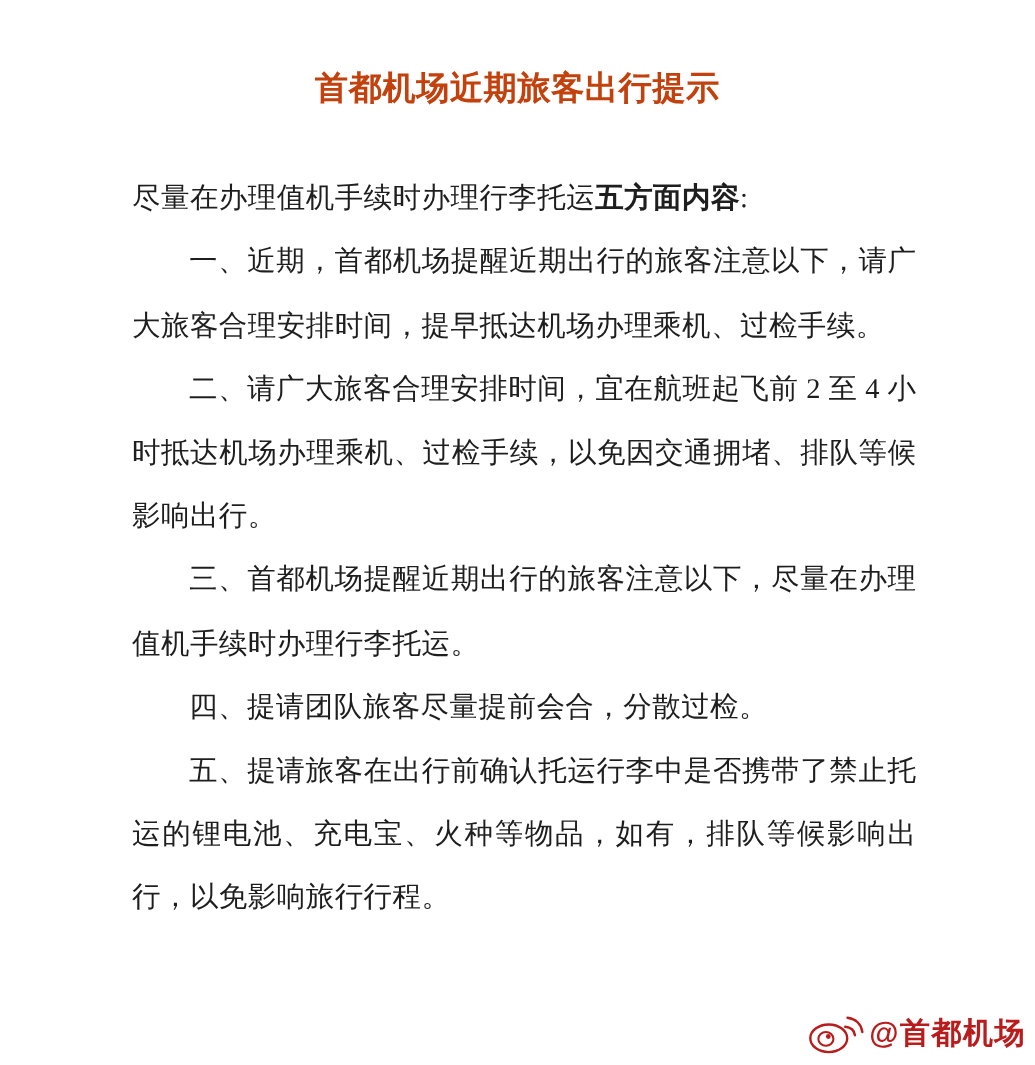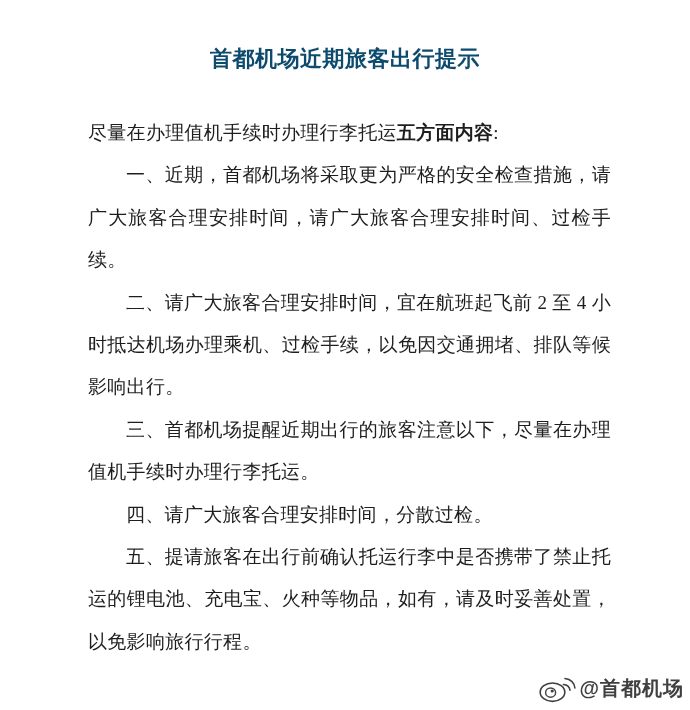--- a/index.html
+++ b/index.html
@@ -20,21 +20,21 @@
     position: absolute;
     top: 45px;
     left: 0;
     width: 690px;
     margin: 0;
     text-align: center;
     font-size: 22px;
     line-height: 27px;
     font-weight: bold;
     letter-spacing: 0.5px;
-    color: #0c4a6e;
+    color: #c2410c;
   }
   .content {
     position: absolute;
     top: 112px;
     left: 88px;
     width: 523px;
     font-size: 19px;
     line-height: 42.4px;
     letter-spacing: 0.3px;
     text-align: justify;
@@ -50,21 +50,21 @@
   .bold {
     font-weight: bold;
   }
   .watermark {
     position: absolute;
     right: 6px;
     bottom: 7px;
     display: flex;
     align-items: center;
     gap: 3px;
-    color: #404040;
+    color: #b91c1c;
     font-family: "Liberation Sans", "DejaVu Sans", sans-serif;
     font-size: 20px;
     font-weight: bold;
     letter-spacing: 1px;
     user-select: none;
   }
   .wm-icon {
     display: inline-flex;
     align-items: center;
   }
@@ -76,29 +76,29 @@
 <body>
 
 <div class="page">
 
   <h1 class="title">首都机场近期旅客出行提示</h1>
 
   <div class="content">
 
     <p class="para"><span>尽量在办理值机手续时办理行李托运</span><span class="bold">五方面内容</span><span>:</span></p>
 
-    <p class="para indent">一、近期，首都机场将采取更为严格的安全检查措施，请广大旅客合理安排时间，请广大旅客合理安排时间、过检手续。</p>
+    <p class="para indent">一、近期，首都机场提醒近期出行的旅客注意以下，请广大旅客合理安排时间，提早抵达机场办理乘机、过检手续。</p>
 
     <p class="para indent">二、请广大旅客合理安排时间，宜在航班起飞前 2 至 4 小时抵达机场办理乘机、过检手续，以免因交通拥堵、排队等候影响出行。</p>
 
     <p class="para indent">三、首都机场提醒近期出行的旅客注意以下，尽量在办理值机手续时办理行李托运。</p>
 
-    <p class="para indent">四、请广大旅客合理安排时间，分散过检。</p>
+    <p class="para indent">四、提请团队旅客尽量提前会合，分散过检。</p>
 
-    <p class="para indent">五、提请旅客在出行前确认托运行李中是否携带了禁止托运的锂电池、充电宝、火种等物品，如有，请及时妥善处置，以免影响旅行行程。</p>
+    <p class="para indent">五、提请旅客在出行前确认托运行李中是否携带了禁止托运的锂电池、充电宝、火种等物品，如有，排队等候影响出行，以免影响旅行行程。</p>
 
   </div>
 
   <div class="watermark">
     <span class="wm-icon">
       <svg width="38" height="30" viewBox="0 0 38 30" aria-hidden="true">
         <ellipse cx="14.5" cy="19.2" rx="12.3" ry="9.2" fill="none" stroke="currentColor" stroke-width="1.6"></ellipse>
         <ellipse cx="12.6" cy="19.6" rx="5" ry="4.6" fill="none" stroke="currentColor" stroke-width="1.4"></ellipse>
         <circle cx="14.2" cy="18" r="1.6" fill="currentColor"></circle>
         <path d="M25.5 11.5 C29 11.8 31.5 14 32 17.2" fill="none" stroke="currentColor" stroke-width="1.6" stroke-linecap="round"></path>

